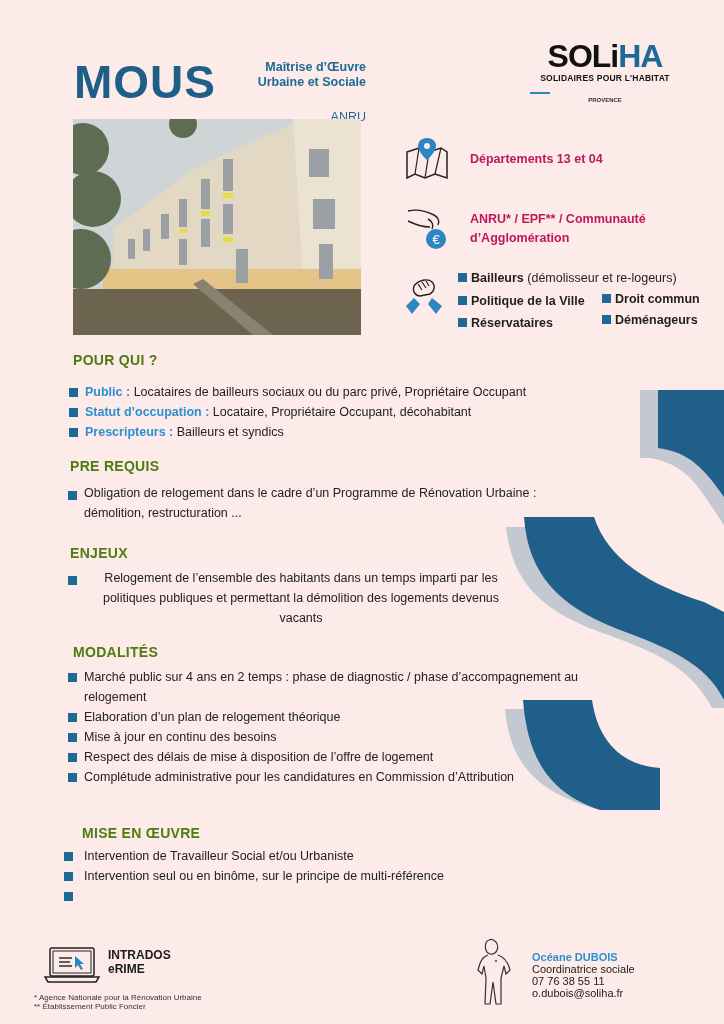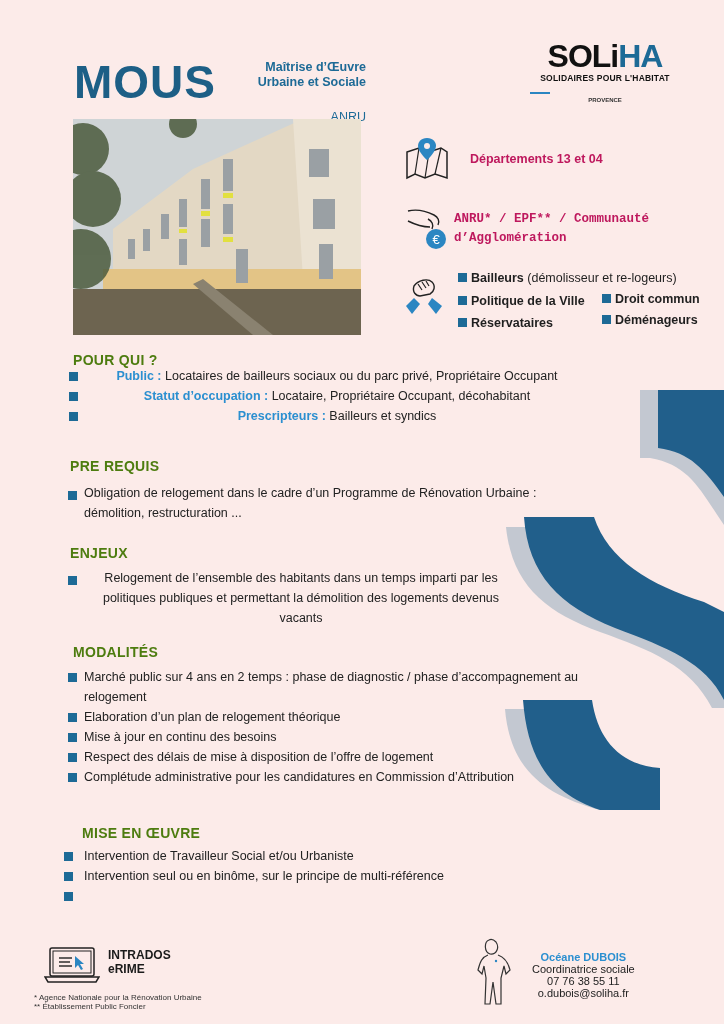--- a/index.html
+++ b/index.html
@@ -37,21 +37,21 @@
   .partners .p .n { font-weight:normal; }
   .sq { display:inline-block; width:9px; height:9px; background:#1d6a96; margin-right:4px; vertical-align:0px; }
 
   .sec-title { font-size:14px; font-weight:bold; color:#4d7c0f; letter-spacing:0.3px; }
   .list { font-size:12.5px; line-height:20px; color:#222; }
   .item { position:relative; padding-left:16px; }
   .item .sq { position:absolute; left:0; top:6px; width:9px; height:9px; margin:0; }
   .item .lbl { color:#2b8fd0; font-weight:bold; }
 
   .footer-note { left:34px; top:993px; font-size:8px; line-height:9px; color:#333; }
-  .contact { left:532px; top:951px; font-size:11px; line-height:12px; color:#222;text-align:center; }
+  .contact { left:532px; top:951px; font-size:11px; line-height:12px; color:#222; }
   .contact .name { color:#2b8fd0; font-weight:bold; }
   .tools { left:108px; top:948px; font-size:12px; font-weight:bold; line-height:14px; color:#1b1b1b; }
 </style>
 </head>
 <body>
 
 <svg class="abs" style="left:0;top:0" width="724" height="1024" viewBox="0 0 724 1024">
 
   <path d="M640 390 L724 390 L724 525 C700 490 690 465 650 458 L640 458 Z" fill="#c3c8d1"></path>
   <path d="M658 390 L724 390 L724 497 C705 470 690 452 658 448 Z" fill="#215f8b"></path>
@@ -133,21 +133,21 @@
 <div class="abs info-row" style="top:204px;">
   <div class="icon-box">
     <svg width="50" height="48" viewBox="0 0 50 48">
       <path d="M6 6 C14 4 24 6 32 10 C36 12 38 16 36 20" fill="none" stroke="#222" stroke-width="1.4"></path>
       <path d="M6 16 C14 20 22 22 28 22" fill="none" stroke="#222" stroke-width="1.4"></path>
       <path d="M26 14 C30 16 32 20 30 24" fill="none" stroke="#222" stroke-width="1.4"></path>
       <circle cx="34" cy="34" r="10" fill="#2b86c2"></circle>
       <text x="34" y="39" font-size="13" text-anchor="middle" fill="#fff" font-family="Liberation Sans, sans-serif">€</text>
     </svg>
   </div>
-  <div style="margin-left:0;font-family:Liberation Mono, monospace;">
+  <div style="margin-left:16px;">
     <div class="info-text">ANRU* / EPF** / Communauté</div>
     <div class="info-text">d’Agglomération</div>
   </div>
 </div>
 
 <div class="abs" style="left:402px;top:276px;">
   <svg width="46" height="40" viewBox="0 0 46 40">
     <path d="M12 10 C16 4 26 2 30 6 C34 10 32 16 28 18 L18 20 C14 20 10 16 12 10 Z" fill="none" stroke="#222" stroke-width="1.4"></path>
     <path d="M16 8 L20 14 M20 6 L24 12 M24 5 L27 10" stroke="#222" stroke-width="1.2"></path>
     <path d="M12 22 L4 30 L10 38 L18 28 Z" fill="#2b86c2"></path>
@@ -157,21 +157,21 @@
 
 <div class="abs partners">
   <div class="p" style="left:0;top:0;"><span class="sq"></span><span>Bailleurs</span><span class="n"> (démolisseur et re-logeurs)</span></div>
   <div class="p" style="left:0;top:23px;"><span class="sq"></span><span>Politique de la Ville</span></div>
   <div class="p" style="left:144px;top:21px;"><span class="sq"></span><span>Droit commun</span></div>
   <div class="p" style="left:0;top:45px;"><span class="sq"></span><span>Réservataires</span></div>
   <div class="p" style="left:144px;top:42px;"><span class="sq"></span><span>Déménageurs</span></div>
 </div>
 
 <div class="abs sec-title" style="left:73px;top:352px;">POUR QUI ?</div>
-<div class="abs list" style="left:69px;top:366px;width:520px;text-align:center;">
+<div class="abs list" style="left:69px;top:382px;width:520px;">
   <div class="item"><span class="sq"></span><span class="lbl">Public :</span><span> Locataires de bailleurs sociaux ou du parc privé, Propriétaire Occupant</span></div>
   <div class="item"><span class="sq"></span><span class="lbl">Statut d’occupation :</span><span> Locataire, Propriétaire Occupant, décohabitant</span></div>
   <div class="item"><span class="sq"></span><span class="lbl">Prescripteurs :</span><span> Bailleurs et syndics</span></div>
 </div>
 
 <div class="abs sec-title" style="left:70px;top:458px;">PRE REQUIS</div>
 <div class="abs list" style="left:68px;top:483px;width:500px;">
   <div class="item"><span class="sq" style="top:8px"></span><span>Obligation de relogement dans le cadre d’un Programme de Rénovation Urbaine : démolition, restructuration ...</span></div>
 </div>
 

